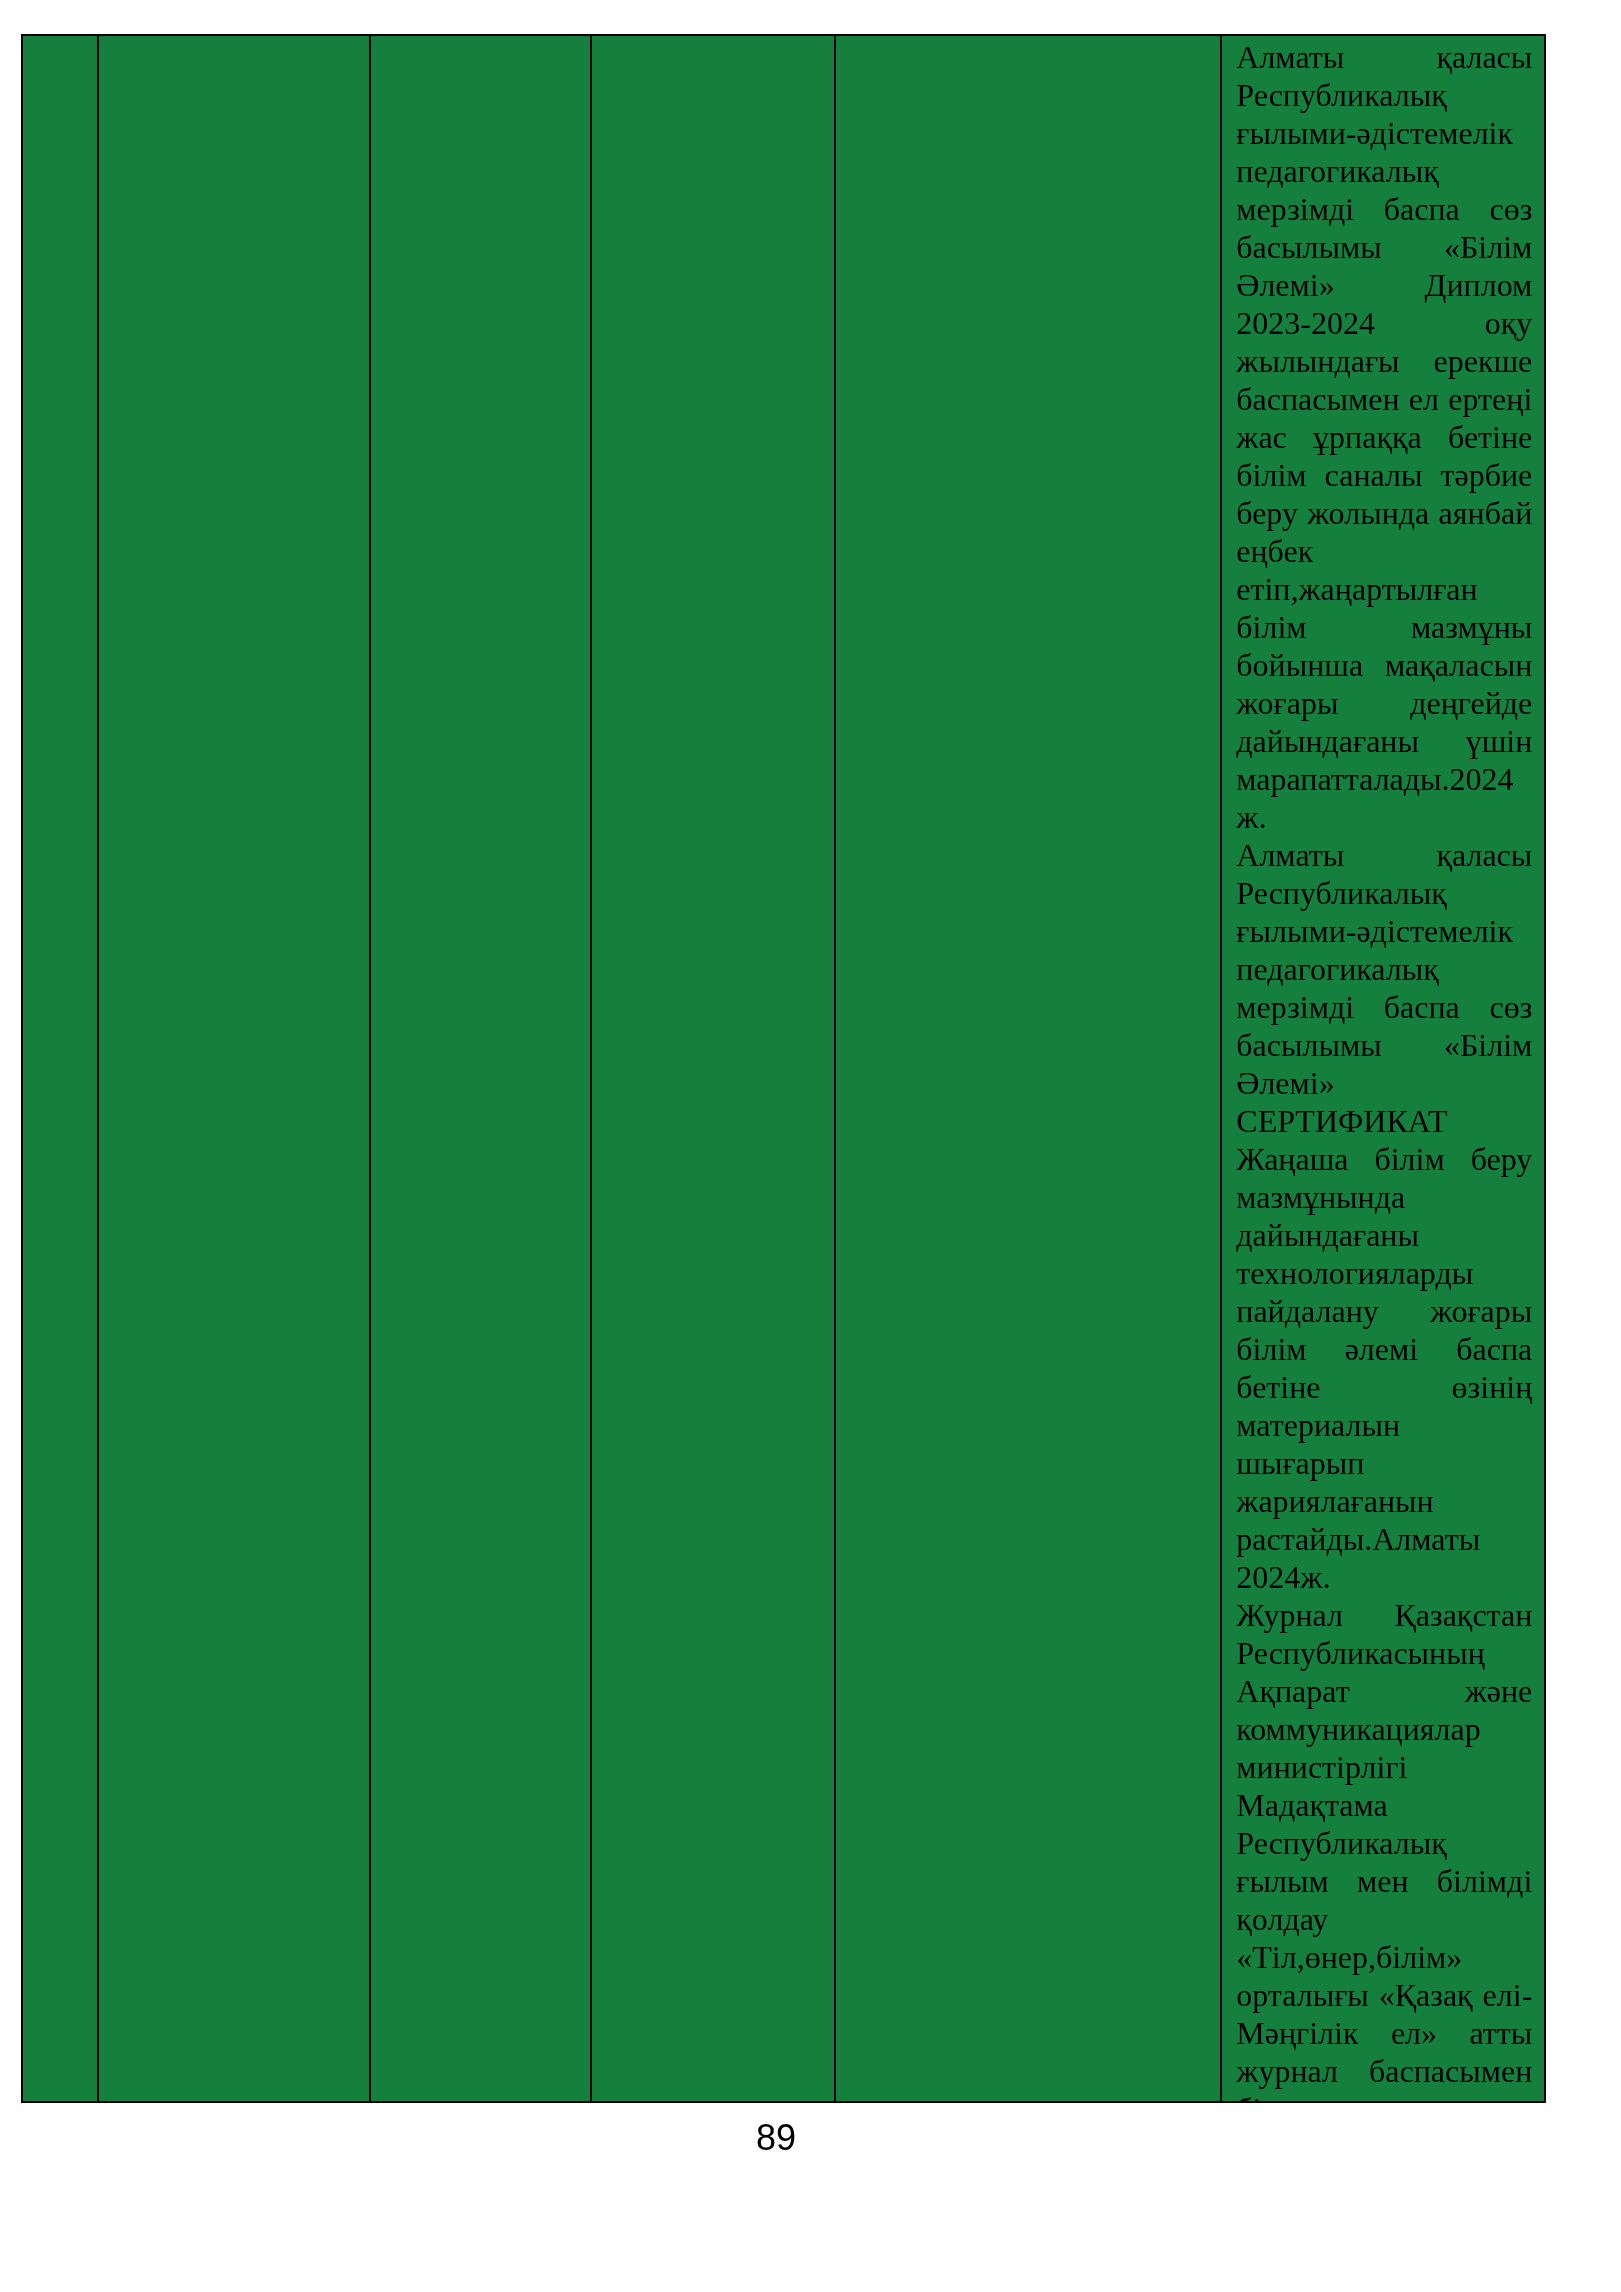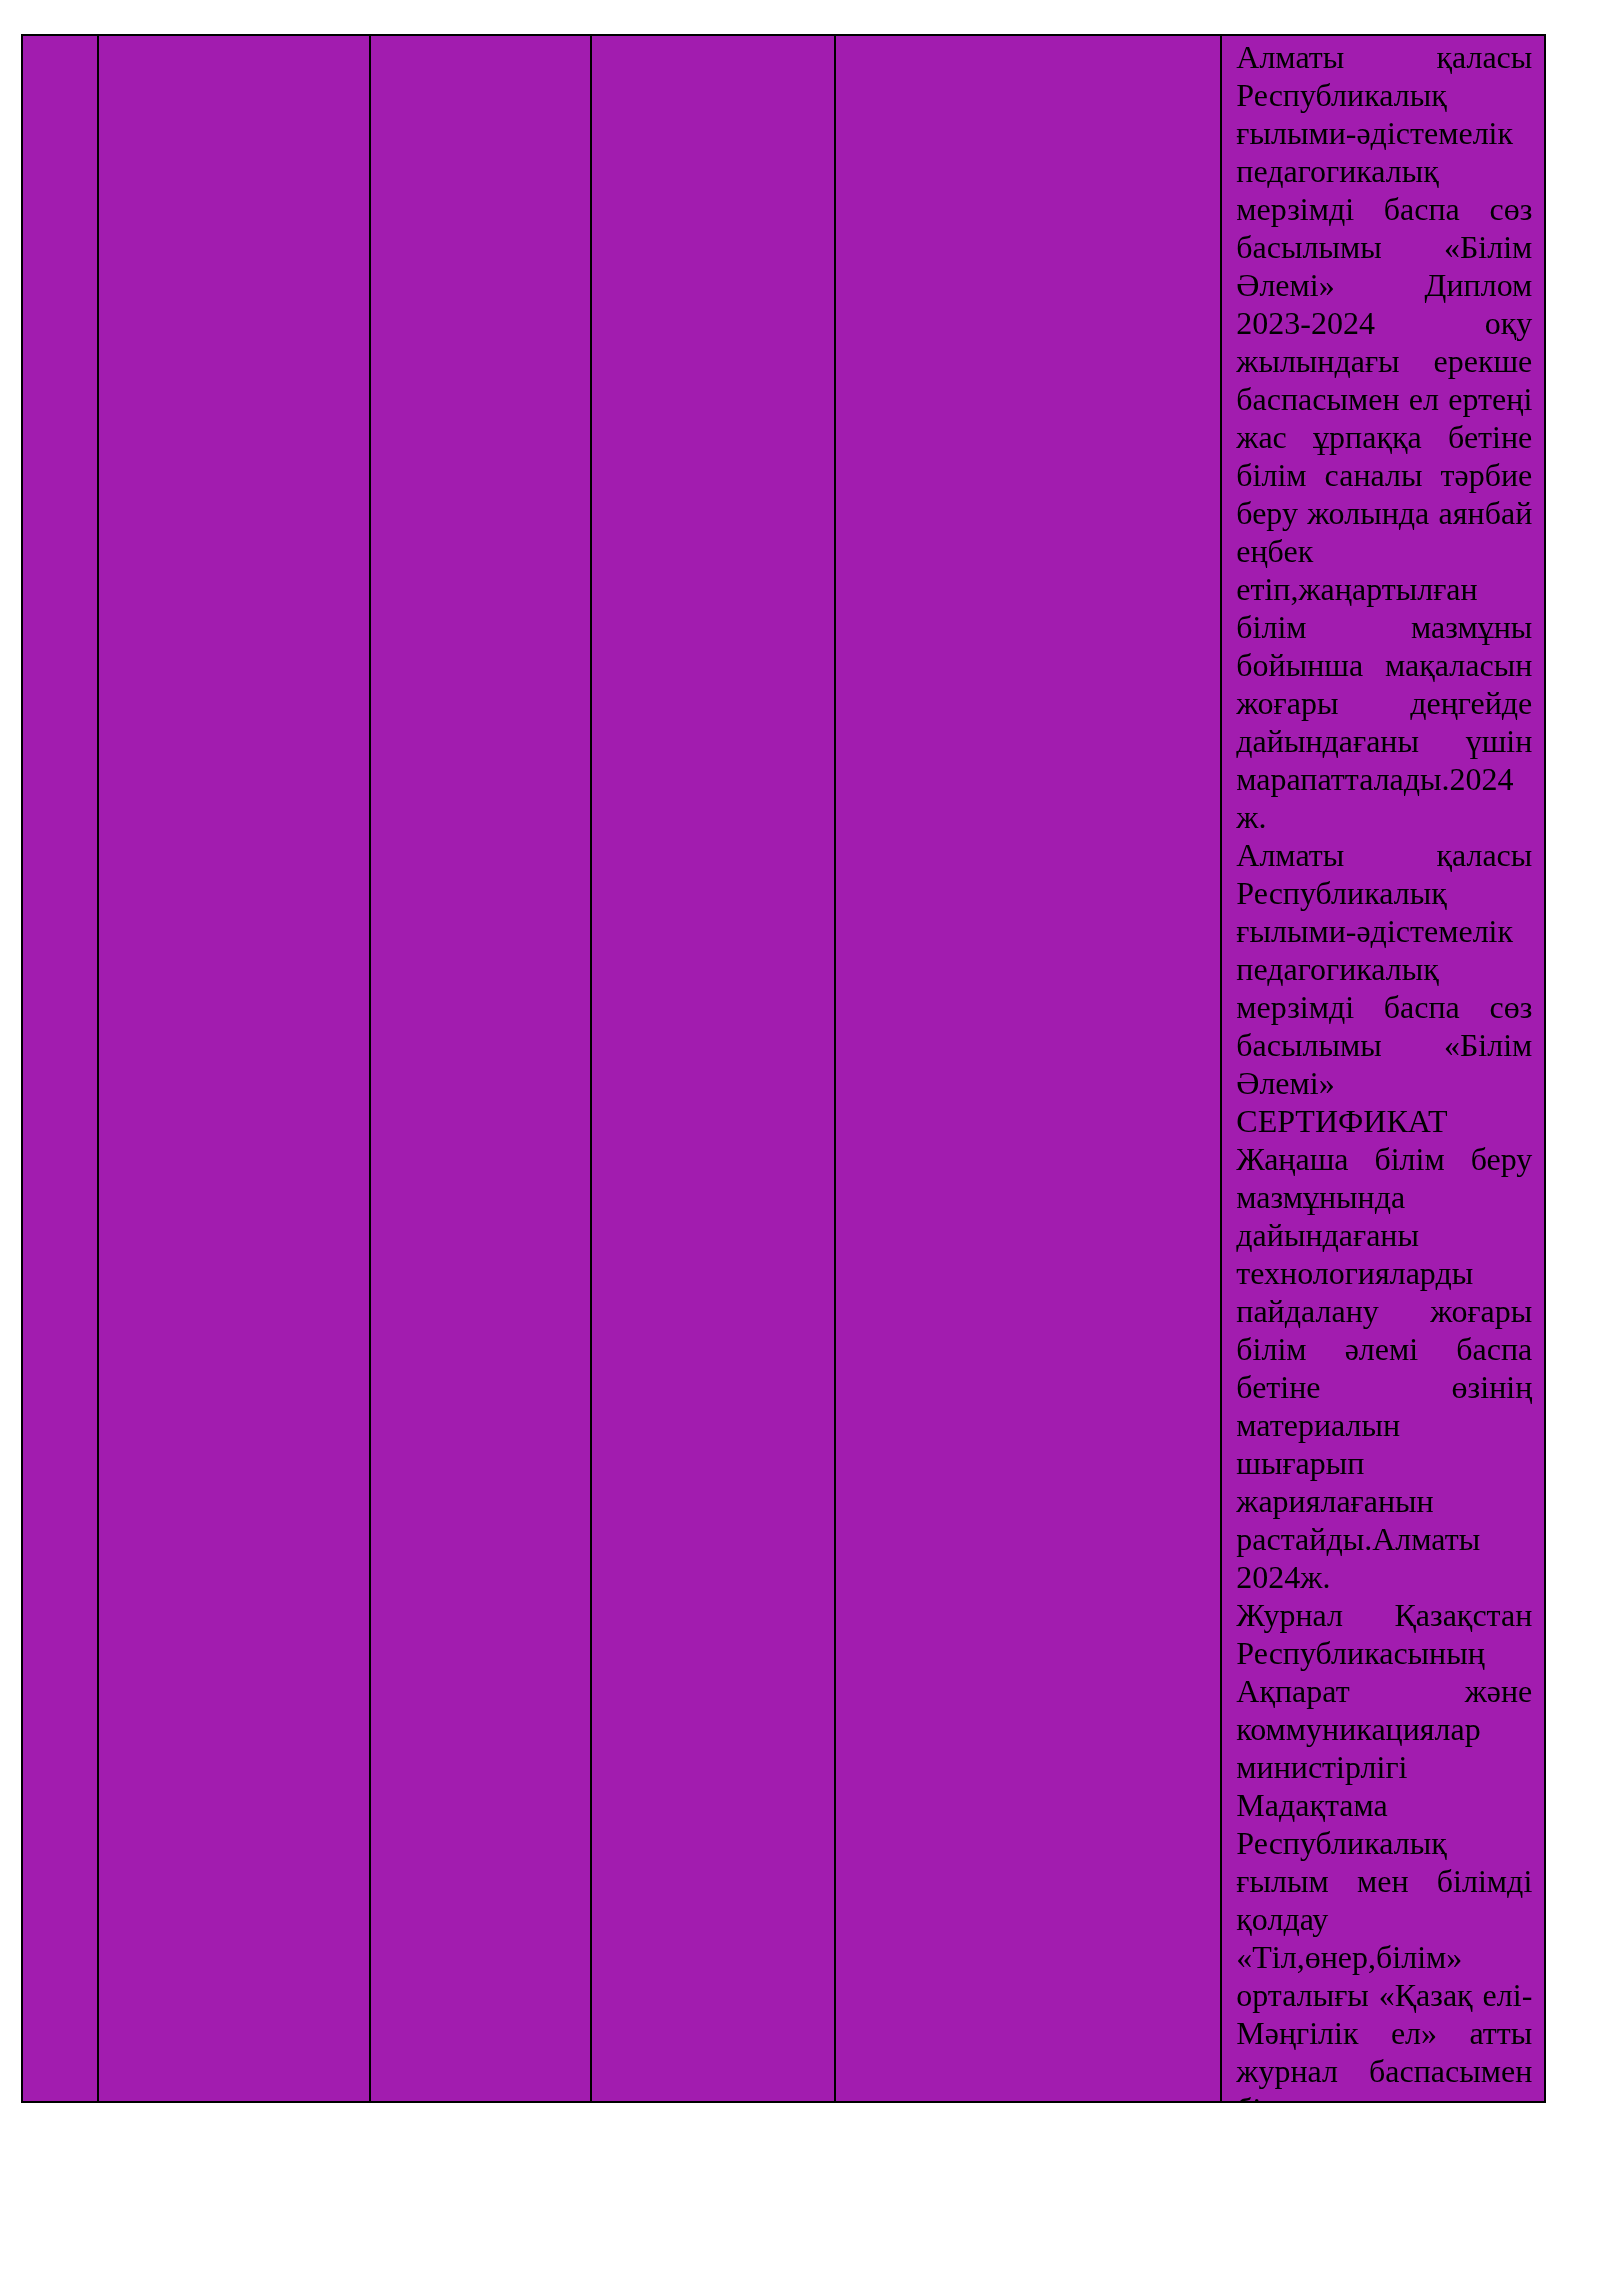--- a/index.html
+++ b/index.html
@@ -21,21 +21,21 @@
     position: absolute;
     left: 20.6px;
     top: 34px;
     width: 1525px;
     height: 2069px;
     box-sizing: border-box;
     display: flex;
     border: 2px solid #000000;
     border-top-width: 2.9px;
     border-bottom-width: 2.9px;
-    background: #a21caf;
+    background: #15803d;
     align-items: center;
   }
   .cell {
     box-sizing: border-box;
     height: 100%;
   }
   .c1 { width: 74px; }
   .c2 { width: 272px; border-left: 2px solid #000000; }
   .c3 { width: 221px; border-left: 2px solid #000000; }
   .c4 { width: 244px; border-left: 2px solid #000000; }
@@ -232,15 +232,16 @@
           </div>
           <div class="ln j">
             <span>журнал</span>
             <span>баспасымен</span>
           </div>
           <div class="ln">бірлесе</div>
         </div>
     </div>
   </div>
 
+  <div class="page-number">89</div>
 
 </div>
 
 
 </body></html>

